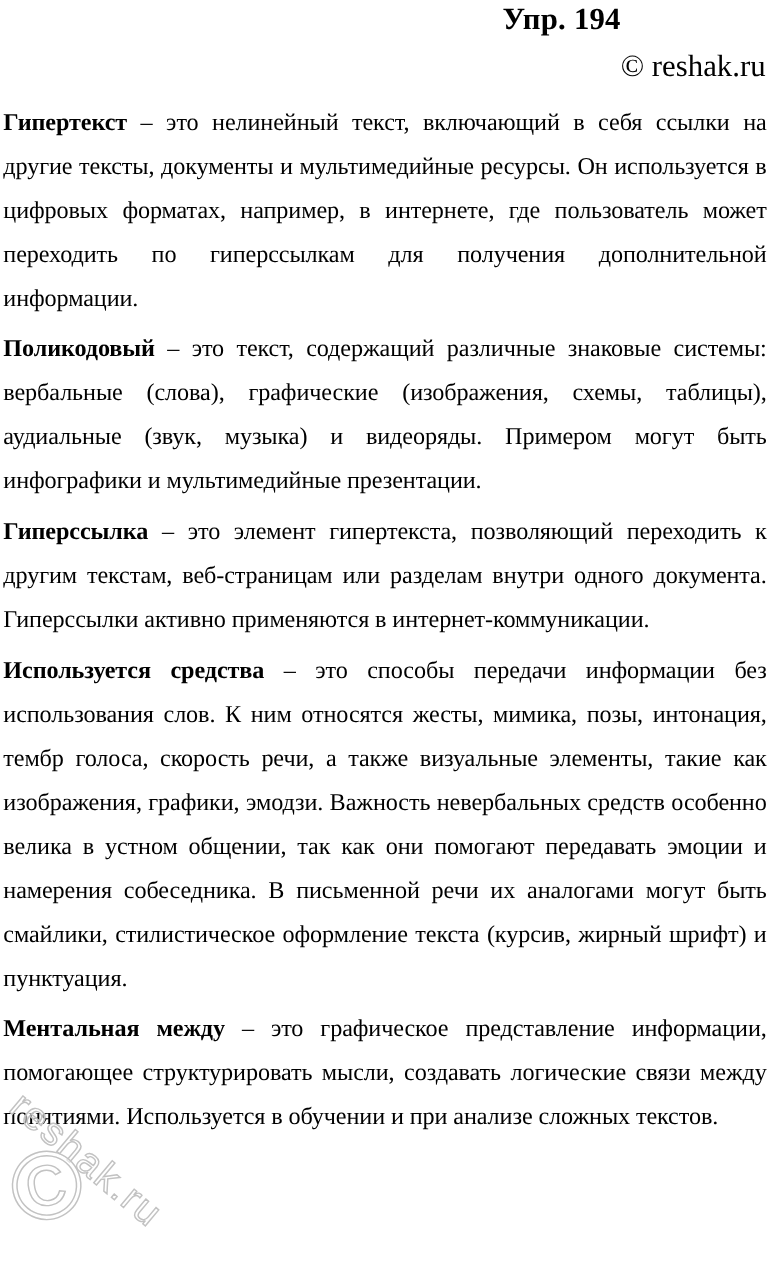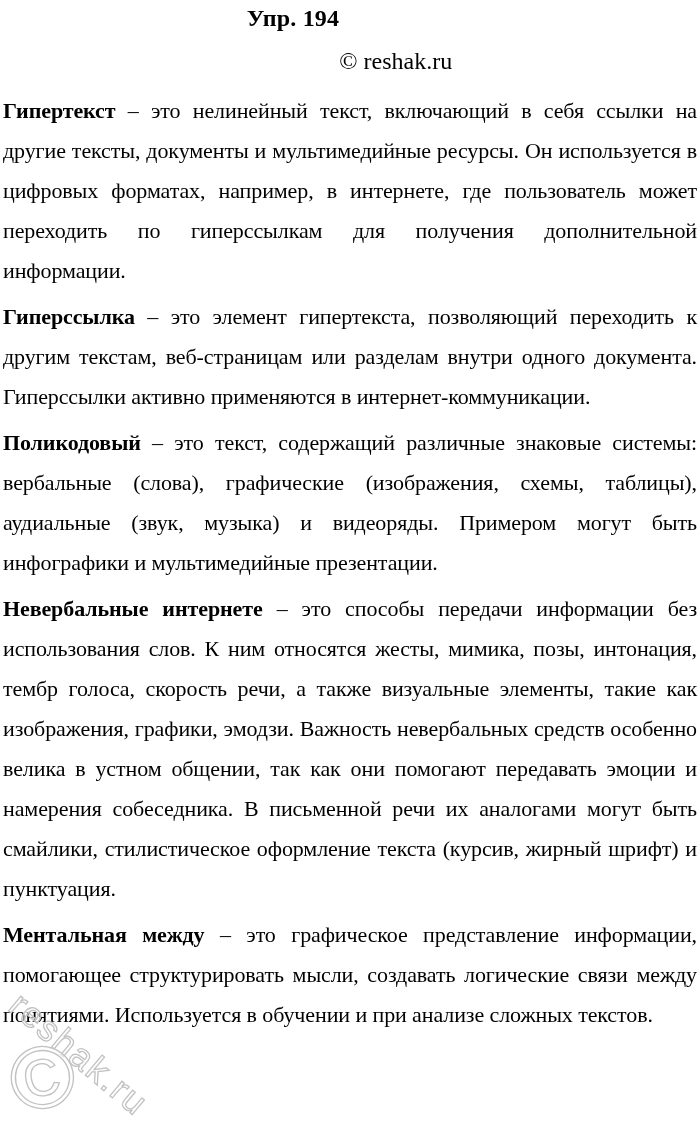--- a/index.html
+++ b/index.html
@@ -12,24 +12,24 @@
     width: 700px;
     height: 1148px;
     overflow: hidden;
     background: #ffffff;
     color: #000000;
     font-family: "Liberation Serif", serif;
     box-sizing: border-box;
   }
   .page-header {
     display: flex;
-    justify-content: center;
+    justify-content: flex-end;
     align-items: flex-start;
     padding: 4px 4px 0 3px;
-    font-size: 24px;
+    font-size: 28px;
     line-height: 28px;
     margin-bottom: 16px;
   }
   .exercise {
     font-weight: bold;
     letter-spacing: 0.2px;
   }
   .copyright {
     font-weight: normal;
     margin-top: 43px;
@@ -92,32 +92,32 @@
   </header>
 
   <main class="content">
 
     <p class="para">
       <b class="term">Гипертекст</b>
       <span>– это нелинейный текст, включающий в себя ссылки на другие тексты, документы и мультимедийные ресурсы. Он используется в цифровых форматах, например, в интернете, где пользователь может переходить по гиперссылкам для получения дополнительной информации.</span>
     </p>
 
     <p class="para">
+      <b class="term">Поликодовый</b>
+      <span>– это текст, содержащий различные знаковые системы: вербальные (слова), графические (изображения, схемы, таблицы), аудиальные (звук, музыка) и видеоряды. Примером могут быть инфографики и мультимедийные презентации.</span>
+    </p>
+
+    <p class="para">
       <b class="term">Гиперссылка</b>
       <span>– это элемент гипертекста, позволяющий переходить к другим текстам, веб-страницам или разделам внутри одного документа. Гиперссылки активно применяются в интернет-коммуникации.</span>
     </p>
 
-    <p class="para">
-      <b class="term">Поликодовый</b>
-      <span>– это текст, содержащий различные знаковые системы: вербальные (слова), графические (изображения, схемы, таблицы), аудиальные (звук, музыка) и видеоряды. Примером могут быть инфографики и мультимедийные презентации.</span>
-    </p>
-
 
     <p class="para">
-      <b class="term">Невербальные интернете</b>
+      <b class="term">Используется средства</b>
       <span>– это способы передачи информации без использования слов. К ним относятся жесты, мимика, позы, интонация, тембр голоса, скорость речи, а также визуальные элементы, такие как изображения, графики, эмодзи. Важность невербальных средств особенно велика в устном общении, так как они помогают передавать эмоции и намерения собеседника. В письменной речи их аналогами могут быть смайлики, стилистическое оформление текста (курсив, жирный шрифт) и пунктуация.</span>
     </p>
 
     <p class="para">
       <b class="term">Ментальная между</b>
       <span>– это графическое представление информации, помогающее структурировать мысли, создавать логические связи между понятиями. Используется в обучении и при анализе сложных текстов.</span>
     </p>
 
   </main>
 

